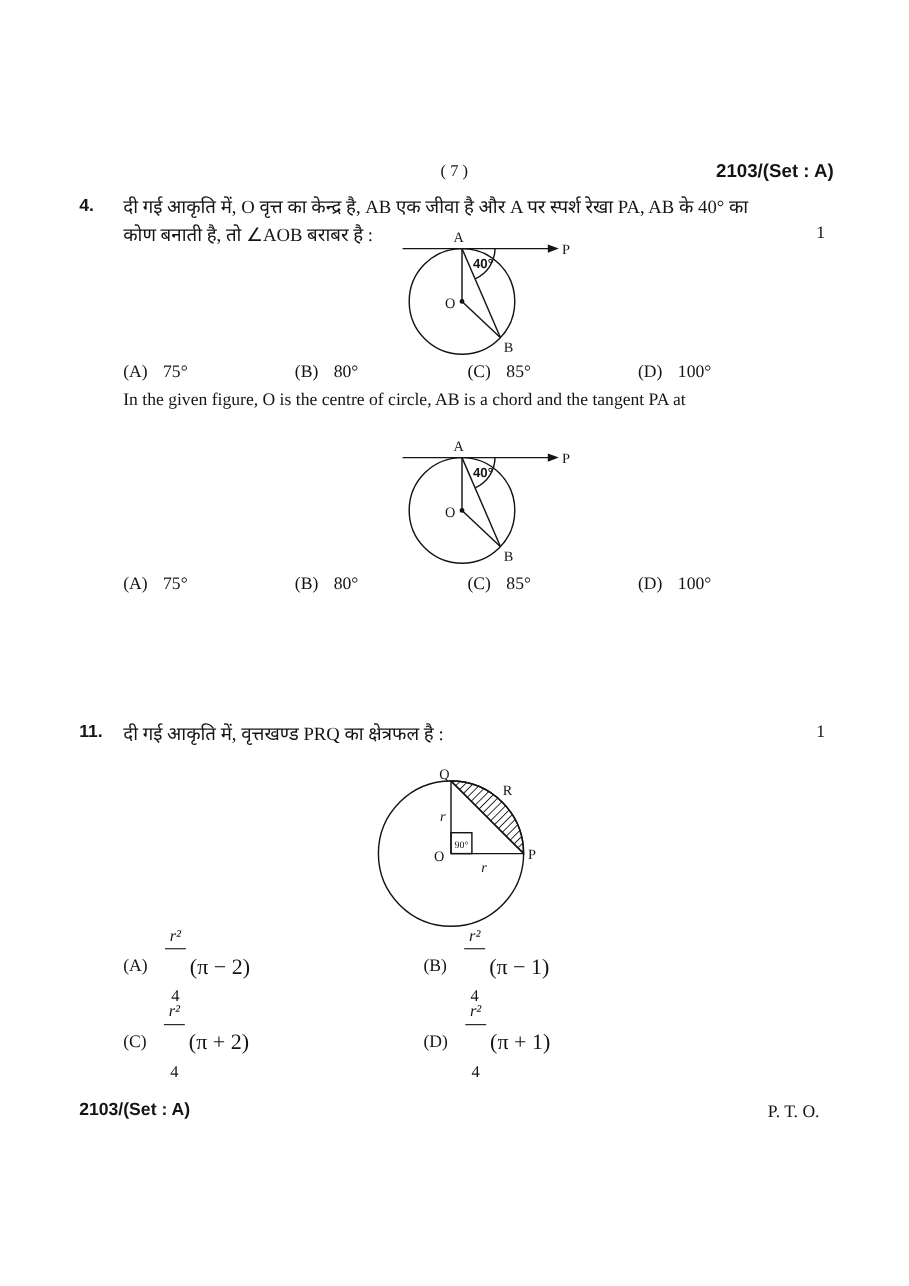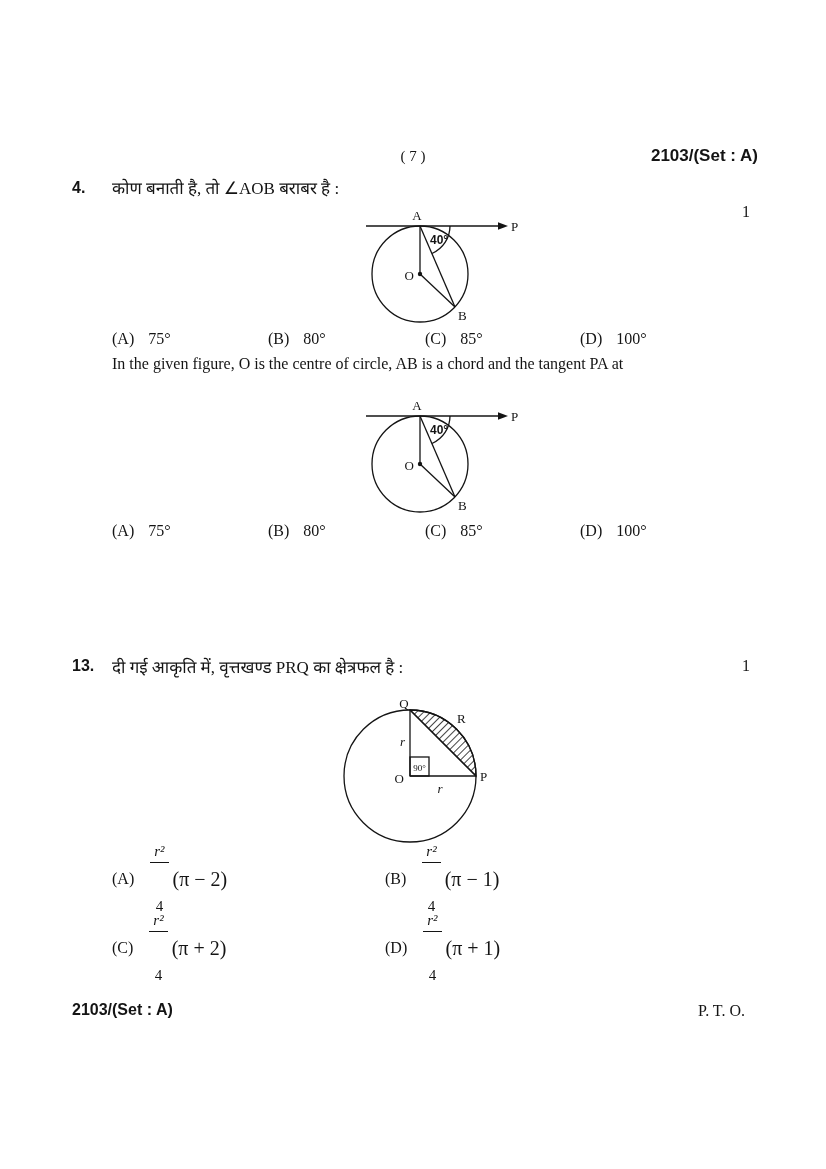--- a/index.html
+++ b/index.html
@@ -36,20 +36,21 @@
 </style>
 </head>
 <body>
 
 <div class="abs pagectr" style="top:148px;">( 7 )</div>
 <div class="abs sansb" style="top:146px; right:68px; font-size:17px;">2103/(Set : A)</div>
 
 <div class="abs sansb qnum" style="left:72px; top:179px;">4.</div>
 
 <div class="abs hindi" style="left:112px; top:176px; width:650px;">
+  <div>दी गई आकृति में, O वृत्त का केन्द्र है, AB एक जीवा है और A पर स्पर्श रेखा PA, AB के 40° का</div>
   <div>कोण बनाती है, तो ∠AOB बराबर है :</div>
 </div>
 <div class="abs marks" style="left:742px; top:203px;">1</div>
 
 <svg class="abs" style="left:350px; top:208px;" width="230" height="122" viewBox="0 0 230 122">
   <line class="ln" x1="16" y1="18" x2="149" y2="18"></line>
   <polygon points="158,18 148,14.2 148,21.8" fill="#141414"></polygon>
   <circle class="ln" cx="70" cy="66" r="48"></circle>
   <line class="ln" x1="70" y1="18" x2="70" y2="66"></line>
   <line class="ln" x1="70" y1="66" x2="105" y2="99"></line>
@@ -90,21 +91,21 @@
   <text class="lbl-b" x="80" y="36">40°</text>
 </svg>
 
 <div class="abs optrow" style="left:112px; top:522px; width:650px;">
   <span class="opt" style="left:0;"><span>(A)</span><span class="optval">75°</span></span>
   <span class="opt" style="left:156px;"><span>(B)</span><span class="optval">80°</span></span>
   <span class="opt" style="left:313px;"><span>(C)</span><span class="optval">85°</span></span>
   <span class="opt" style="left:468px;"><span>(D)</span><span class="optval">100°</span></span>
 </div>
 
-<div class="abs sansb qnum" style="left:72px; top:657px;">13.</div>
+<div class="abs sansb qnum" style="left:72px; top:657px;">11.</div>
 <div class="abs hindi" style="left:112px; top:655px; width:650px;">
   <div>दी गई आकृति में, वृत्तखण्ड PRQ का क्षेत्रफल है :</div>
 </div>
 <div class="abs marks" style="left:742px; top:657px;">1</div>
 
 <svg class="abs" style="left:340px; top:696px;" width="175" height="158" viewBox="0 0 175 158">
   <defs>
     <pattern id="hatch" patternUnits="userSpaceOnUse" width="5" height="5" patternTransform="rotate(45)">
       <line x1="0" y1="0" x2="0" y2="5" stroke="#141414" stroke-width="1.6"></line>
     </pattern>

